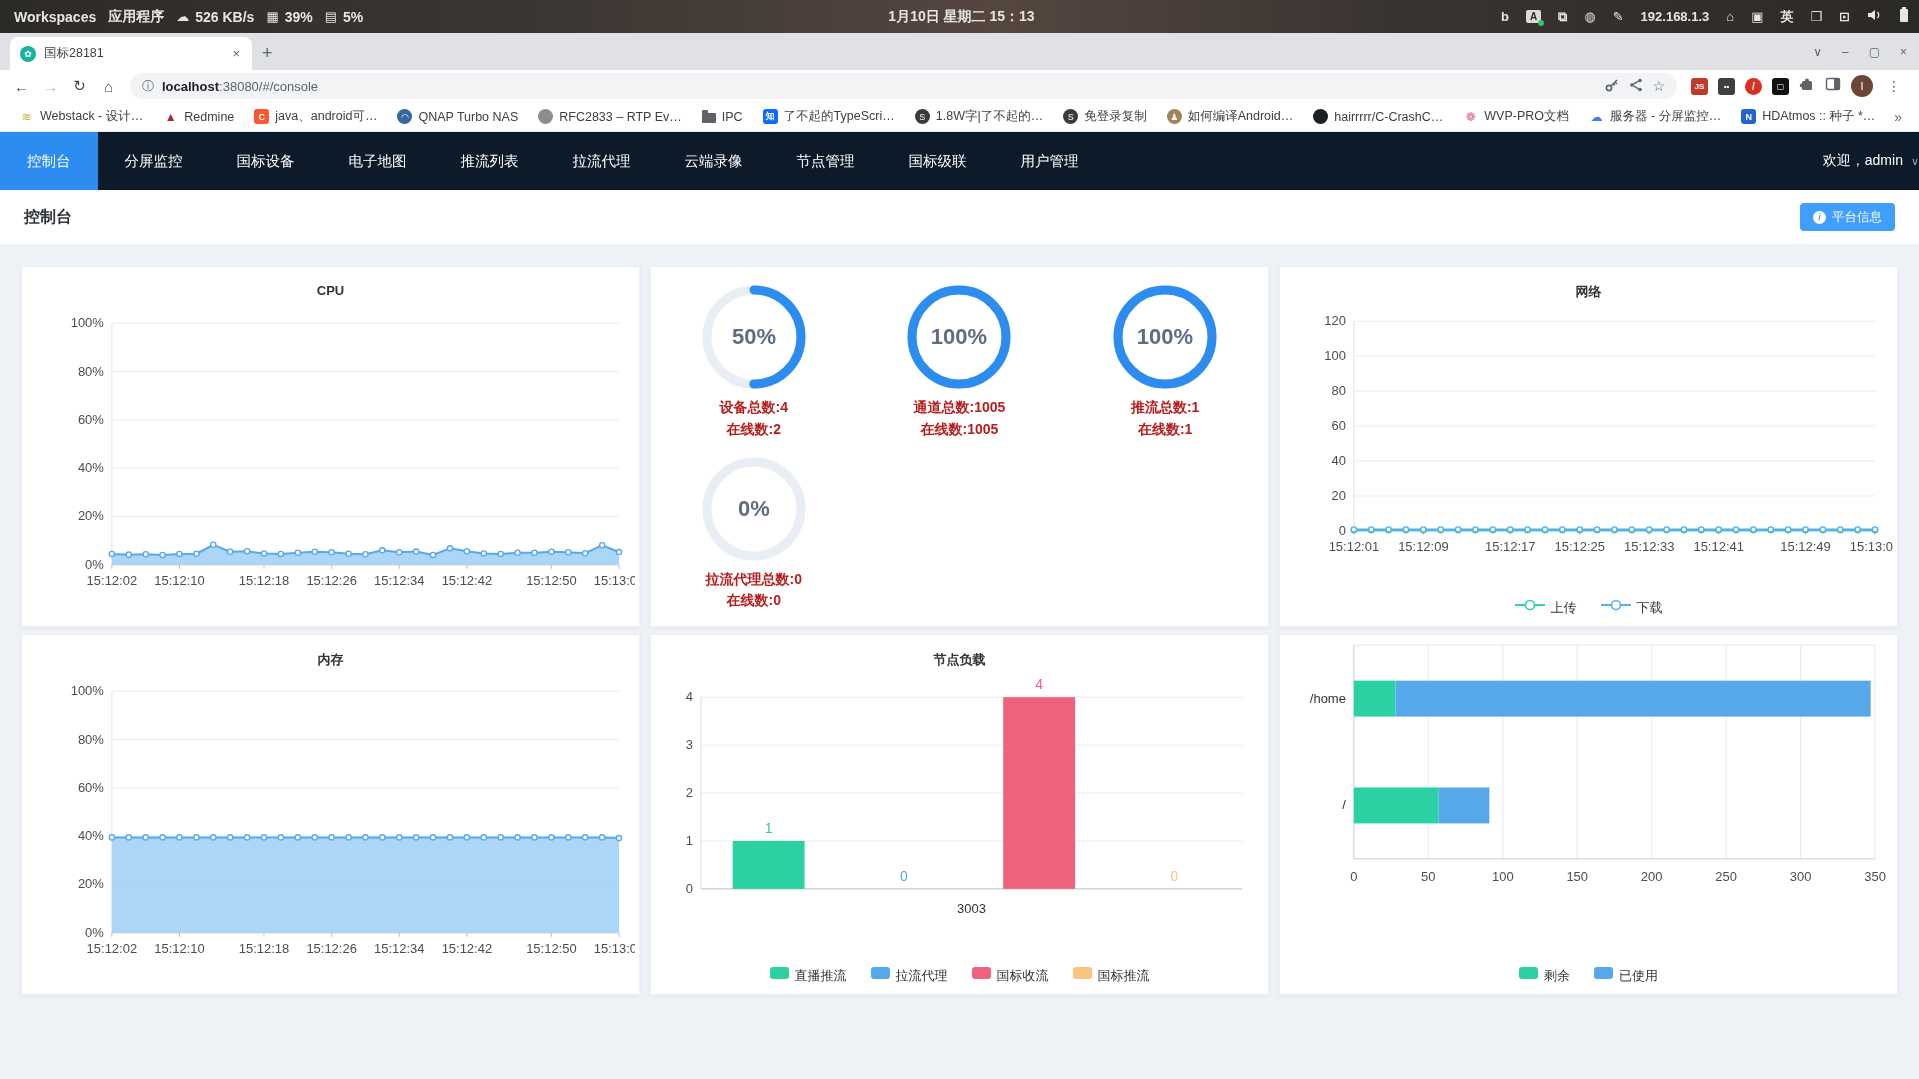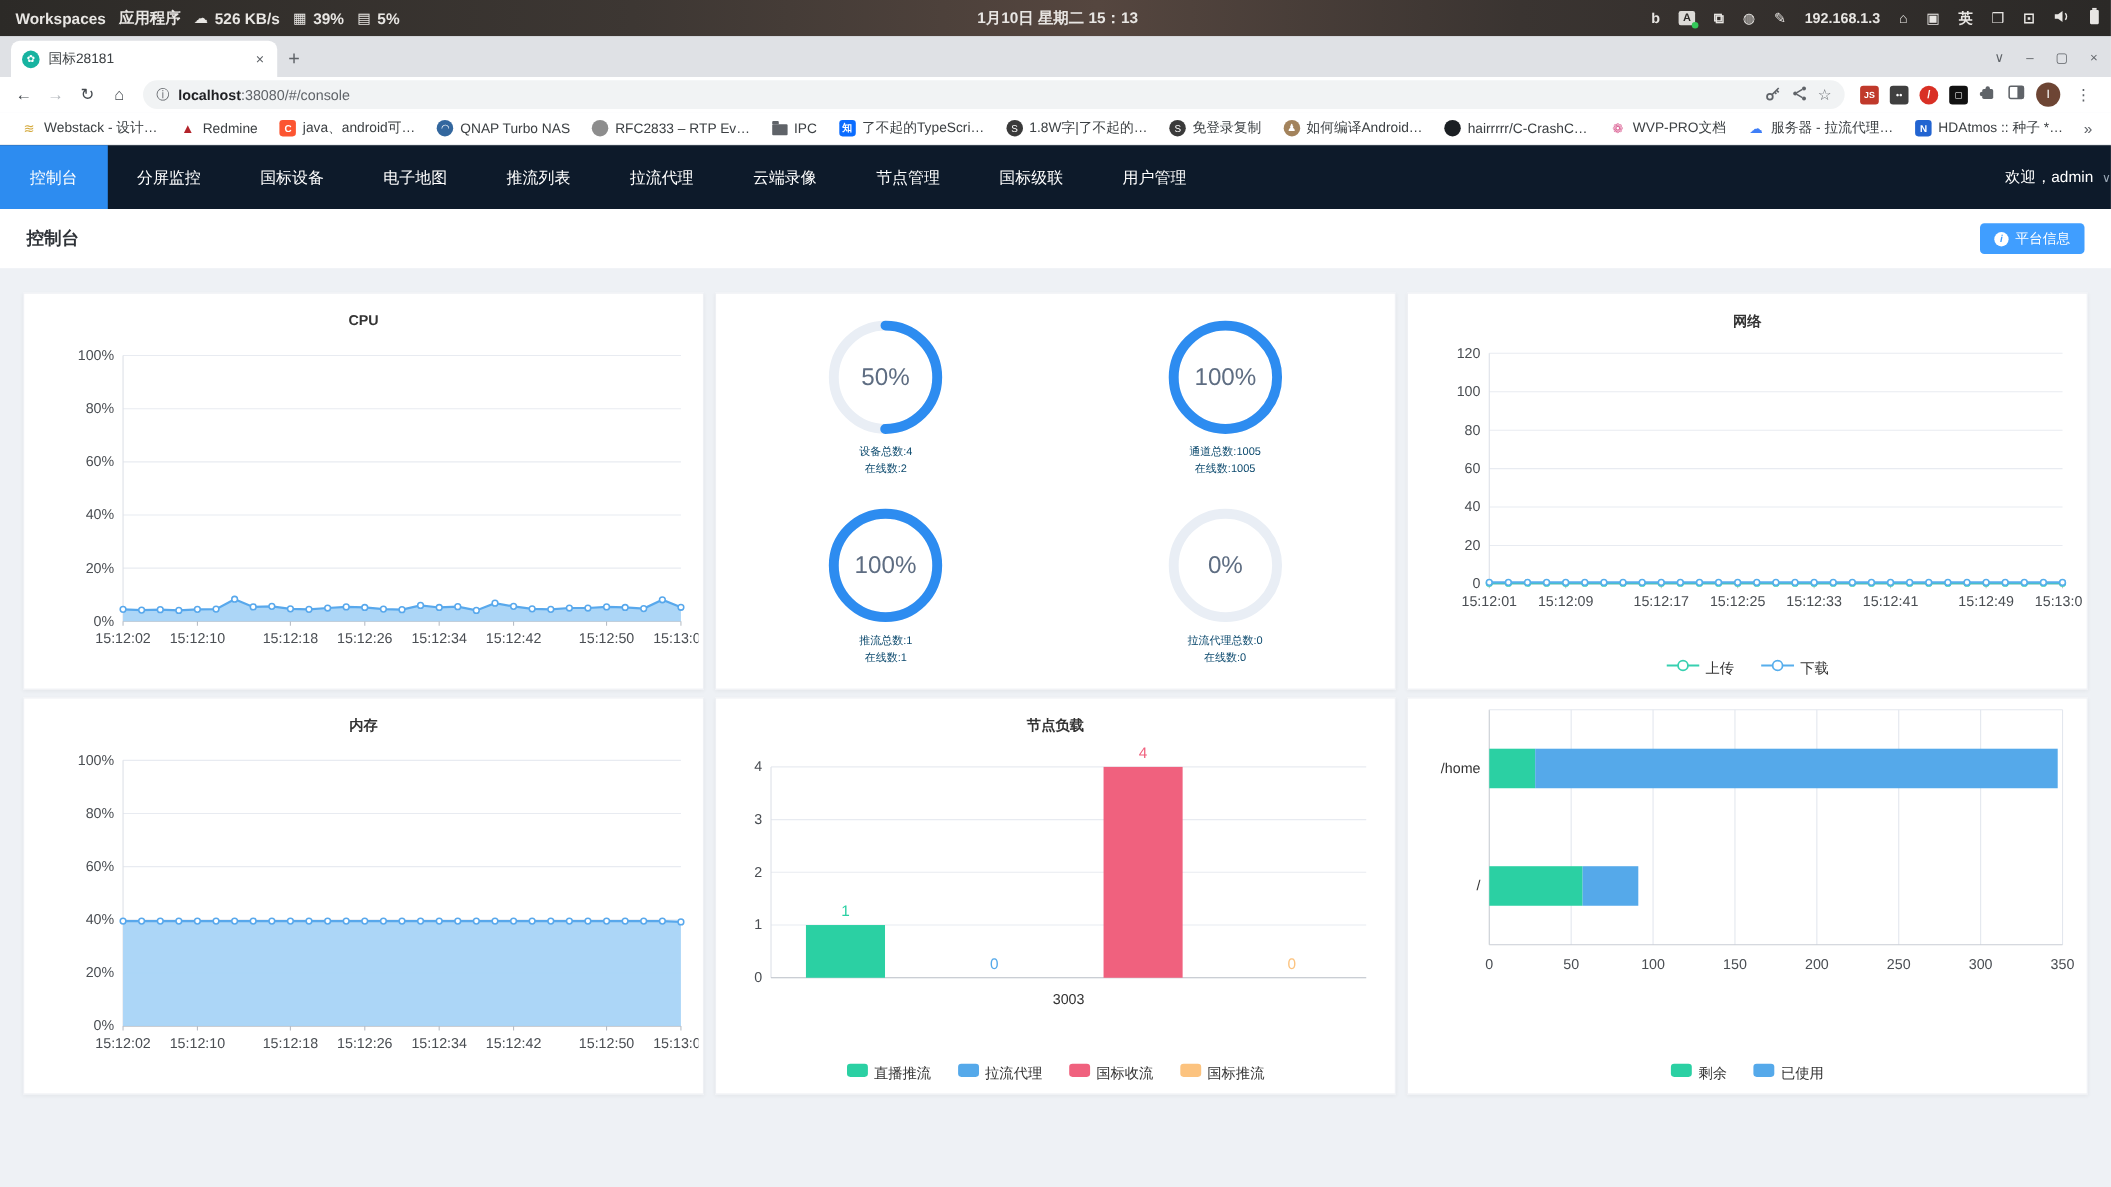--- a/index.html
+++ b/index.html
@@ -63,23 +63,23 @@
   .pinfo-btn { margin-left:auto; background:#409eff; color:#fff; border:none; height:28px; padding:0 13px; border-radius:4px; font-size:12.5px; display:flex; align-items:center; gap:6px; cursor:pointer; }
   .info-dot { width:13px; height:13px; border-radius:50%; background:#fff; color:#409eff; font-size:9px; font-weight:bold; display:flex; align-items:center; justify-content:center; font-style:italic; }
   
   .content { flex:1; background:#eef1f5; padding:22px 21px 0; display:grid; grid-template-columns:1fr 1fr 1fr; grid-template-rows:361px 361px; gap:7px 10px; align-content:start; }
   .panel { background:#fff; border:1px solid #eef0f4; box-shadow:0 1px 4px rgba(0,0,0,.05); display:flex; flex-direction:column; overflow:hidden; }
   .chart-title { text-align:center; font-size:13px; font-weight:bold; color:#333; margin-top:16px; height:26px; flex:0 0 auto; }
   .chart-box { flex:1; padding:0 4px; }
   .legend-row { display:flex; justify-content:center; align-items:center; gap:24px; height:36px; flex:0 0 36px; font-size:13px; color:#333; }
   .lg-item { display:flex; align-items:flex-start; gap:6px; }
   .sw { width:19px; height:12px; border-radius:3px; display:inline-block; }
-  .rings-grid { flex:1; display:grid; grid-template-columns:1fr 1fr; grid-template-rows:1fr 1fr; place-items:center; padding:8px 0; }
+  .rings-grid { flex:1; display:grid; grid-template-columns:1fr 1fr 1fr; grid-template-rows:1fr 1fr; place-items:center; padding:8px 0;font-weight:bold; }
   .ring-cell { text-align:center; }
-  .ring-line { font-size:10px; color:#0c4a6e; line-height:1.55; }
+  .ring-line { font-size:14px; color:#b91c1c; line-height:1.55; }
 </style>
 </head>
 <body>
 
 <div class="gnome">
   <div class="g-left">
     <span>Workspaces</span>
     <span>应用程序</span>
     <span class="g-stat">
       <span class="gicon">☁</span>
@@ -218,21 +218,21 @@
       <div class="bm">
         <span class="fav circle" style="background: rgb(27, 31, 35); color: rgb(255, 255, 255);"></span>
         <span>hairrrrr/C-CrashC…</span>
       </div>
       <div class="bm">
         <span class="fav" style="color: rgb(217, 90, 143);">❁</span>
         <span>WVP-PRO文档</span>
       </div>
       <div class="bm">
         <span class="fav" style="color: rgb(63, 126, 247);">☁</span>
-        <span>服务器 - 拉流代理…</span>
+        <span>服务器 - 分屏监控…</span>
       </div>
       <div class="bm">
         <span class="fav badge" style="background: rgb(34, 100, 209); color: rgb(255, 255, 255);">N</span>
         <span>HDAtmos :: 种子 *…</span>
       </div>
     </div>
   <span class="bm-more">»</span>
 </div>
 
 <div class="appnav">

